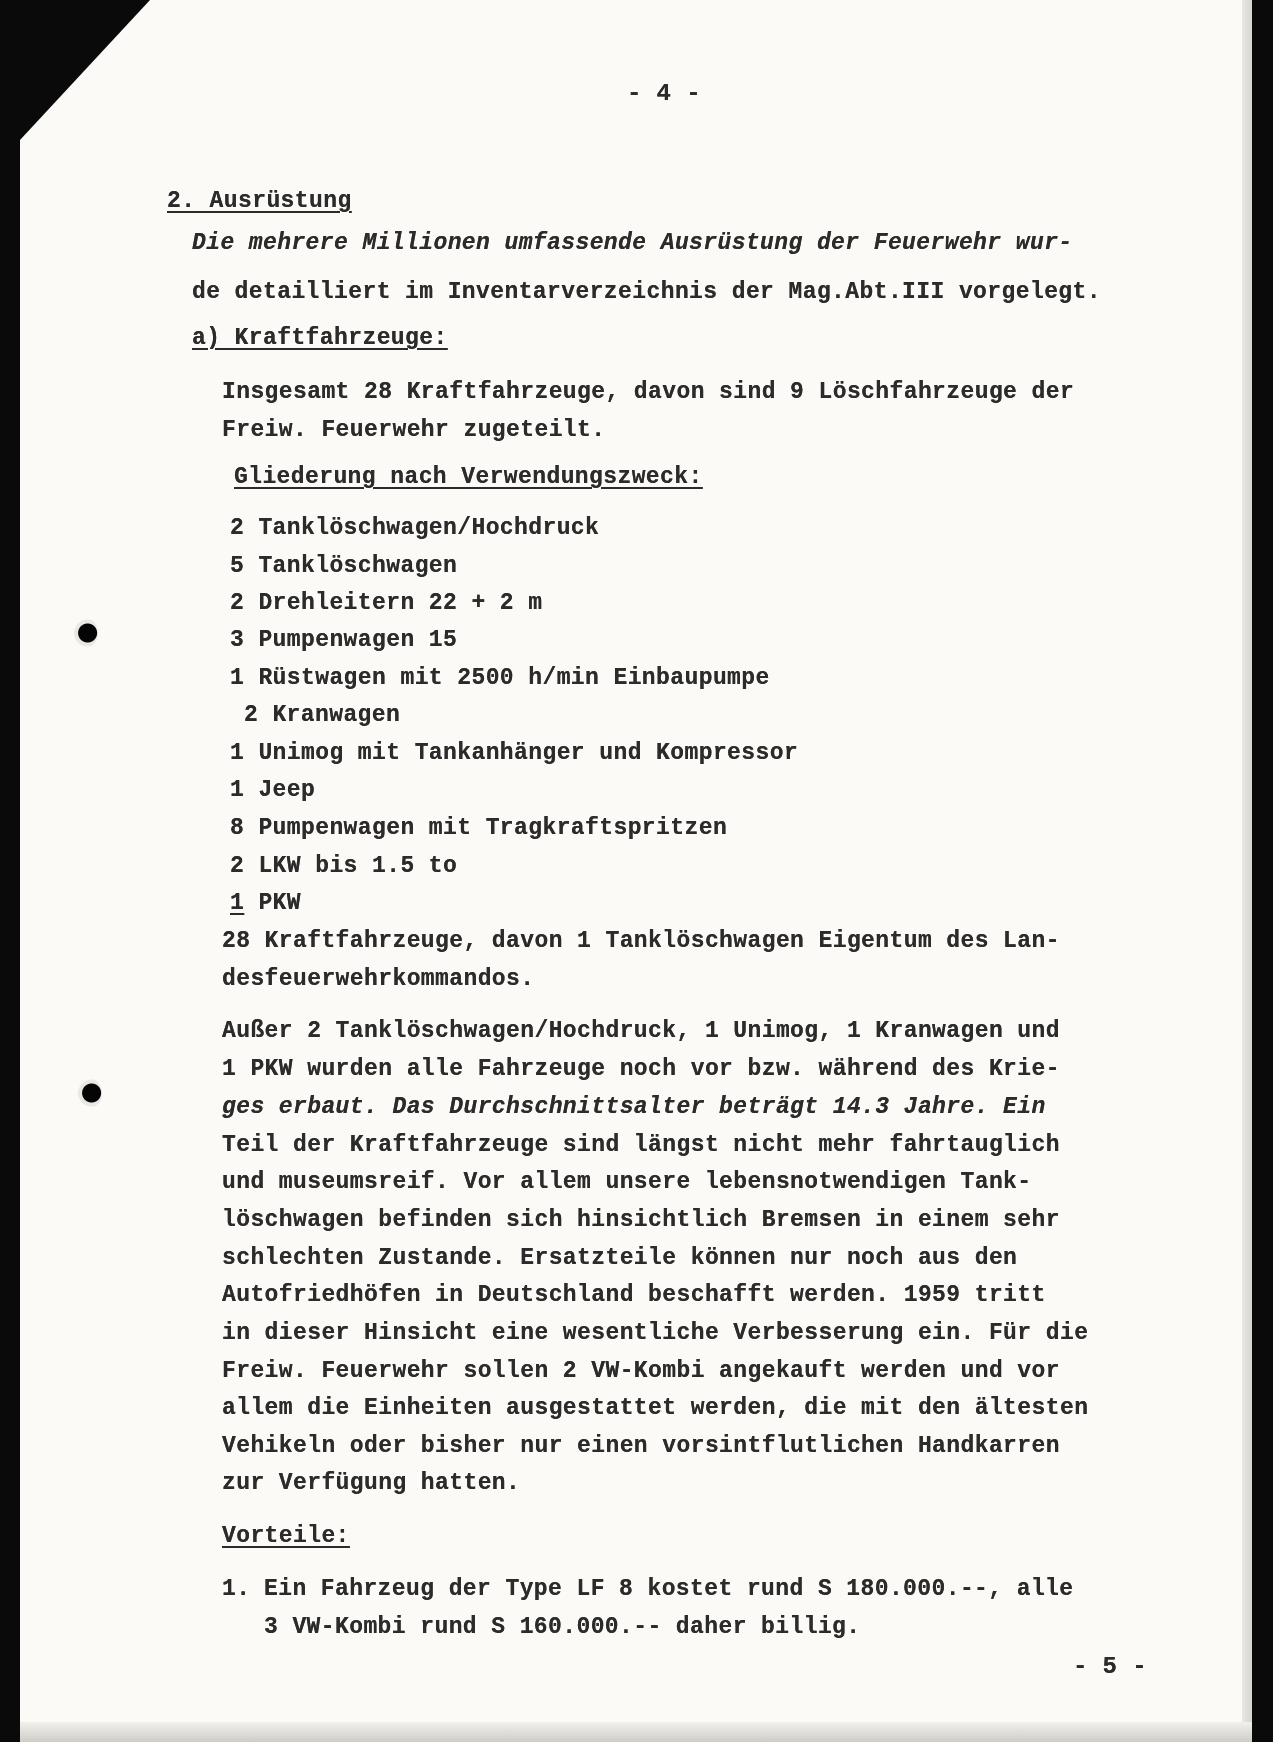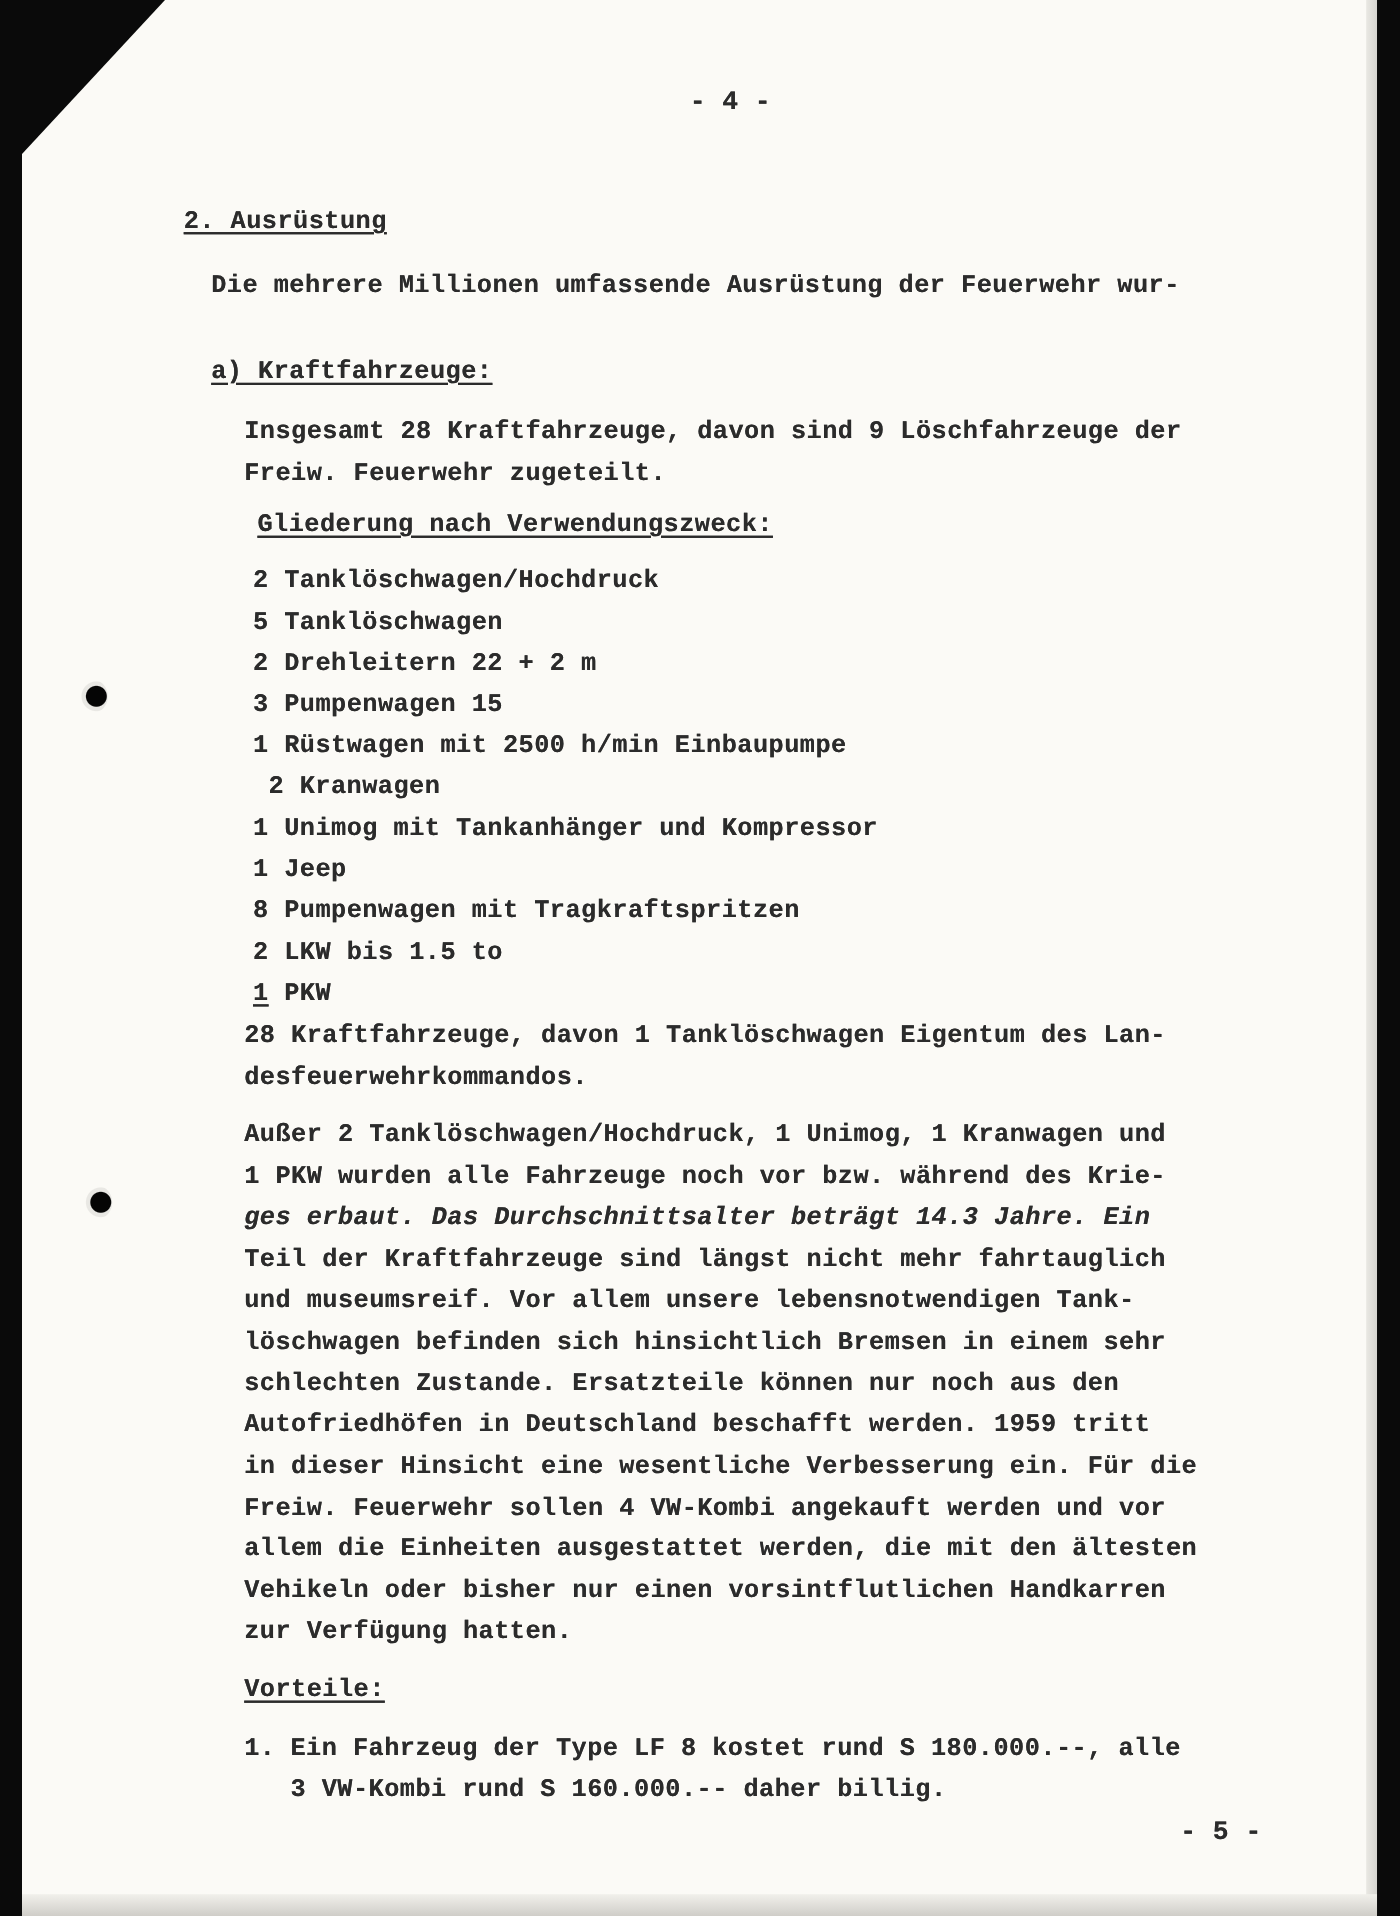--- a/index.html
+++ b/index.html
@@ -44,21 +44,22 @@
 
   <div class="bleed" style="left:280px;top:172px;">                                                         </div>
 
   <div class="punch" style="left:52px;top:618px;"></div>
   <div class="punch" style="left:56px;top:1078px;"></div>
 
   <div class="txt pagenum" style="left:607px;top:82px;">- 4 -</div>
 
   <div class="txt u" style="left:147px;top:190px;">2. Ausrüstung</div>
 
-  <div class="txt" style="left:172px;top:248px;">Die mehrere Millionen umfassende Ausrüstung der Feuerwehr wur-</div>
+  <div class="txt" style="left:172px;top:232px;font-style:italic;">Die mehrere Millionen umfassende Ausrüstung der Feuerwehr wur-</div>
+  <div class="txt" style="left:172px;top:281px;">de detailliert im Inventarverzeichnis der Mag.Abt.III vorgelegt.</div>
 
   <div class="txt u" style="left:172px;top:327px;">a) Kraftfahrzeuge:</div>
 
   <div class="txt" style="left:202px;top:381px;">Insgesamt 28 Kraftfahrzeuge, davon sind 9 Löschfahrzeuge der</div>
   <div class="txt" style="left:202px;top:419px;">Freiw. Feuerwehr zugeteilt.</div>
 
   <div class="txt u" style="left:202px;top:466px;margin-left:12px;">Gliederung nach Verwendungszweck:</div>
 
   <div>
     <div class="txt" style="left:210px;top:517px;"><span>2</span> <span>Tanklöschwagen/Hochdruck</span></div>
@@ -80,21 +81,21 @@
   <div>
     <div class="txt" style="left:202px;top:1020px;">Außer 2 Tanklöschwagen/Hochdruck, 1 Unimog, 1 Kranwagen und</div>
     <div class="txt" style="left:202px;top:1058px;">1 PKW wurden alle Fahrzeuge noch vor bzw. während des Krie-</div>
     <div class="txt" style="left:202px;top:1096px;font-style:italic;">ges erbaut. Das Durchschnittsalter beträgt 14.3 Jahre. Ein</div>
     <div class="txt" style="left:202px;top:1134px;">Teil der Kraftfahrzeuge sind längst nicht mehr fahrtauglich</div>
     <div class="txt" style="left:202px;top:1171px;">und museumsreif. Vor allem unsere lebensnotwendigen Tank-</div>
     <div class="txt" style="left:202px;top:1209px;">löschwagen befinden sich hinsichtlich Bremsen in einem sehr</div>
     <div class="txt" style="left:202px;top:1247px;">schlechten Zustande. Ersatzteile können nur noch aus den</div>
     <div class="txt" style="left:202px;top:1284px;">Autofriedhöfen in Deutschland beschafft werden. 1959 tritt</div>
     <div class="txt" style="left:202px;top:1322px;">in dieser Hinsicht eine wesentliche Verbesserung ein. Für die</div>
-    <div class="txt" style="left:202px;top:1360px;">Freiw. Feuerwehr sollen 4 VW-Kombi angekauft werden und vor</div>
+    <div class="txt" style="left:202px;top:1360px;">Freiw. Feuerwehr sollen 2 VW-Kombi angekauft werden und vor</div>
     <div class="txt" style="left:202px;top:1397px;">allem die Einheiten ausgestattet werden, die mit den ältesten</div>
     <div class="txt" style="left:202px;top:1435px;">Vehikeln oder bisher nur einen vorsintflutlichen Handkarren</div>
     <div class="txt" style="left:202px;top:1472px;">zur Verfügung hatten.</div>
   </div>
 
   <div class="txt u" style="left:202px;top:1525px;">Vorteile:</div>
 
   <div>
     <div class="txt" style="left:202px;top:1578px;">1.</div>
     <div class="txt" style="left:244px;top:1578px;">Ein Fahrzeug der Type LF 8 kostet rund S 180.000.--, alle</div>

